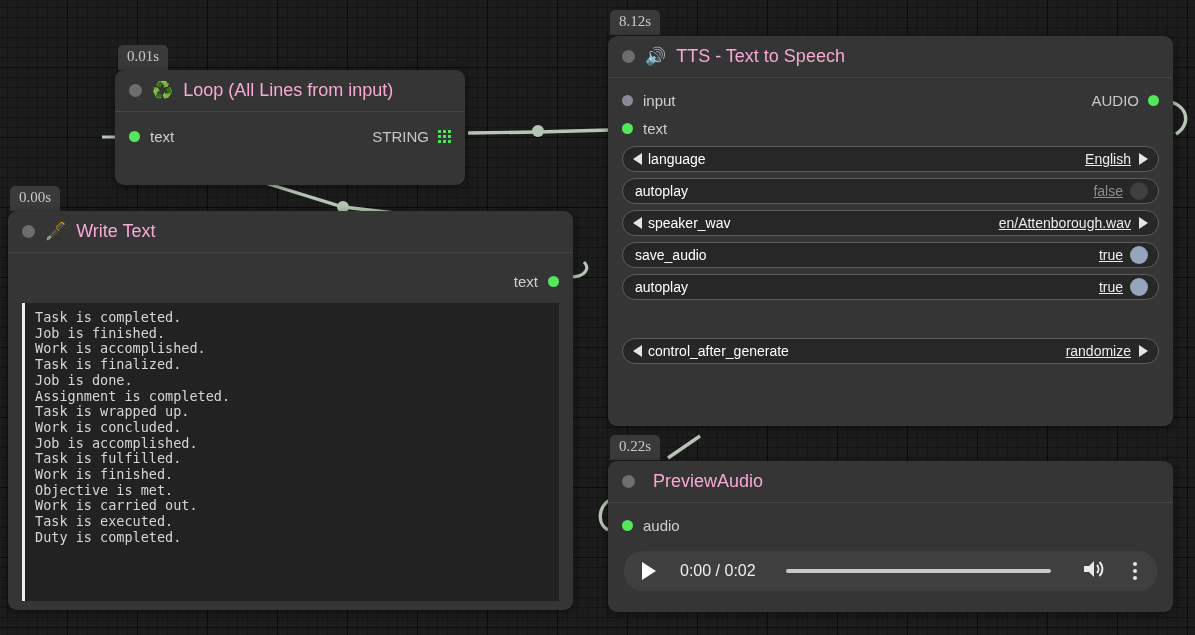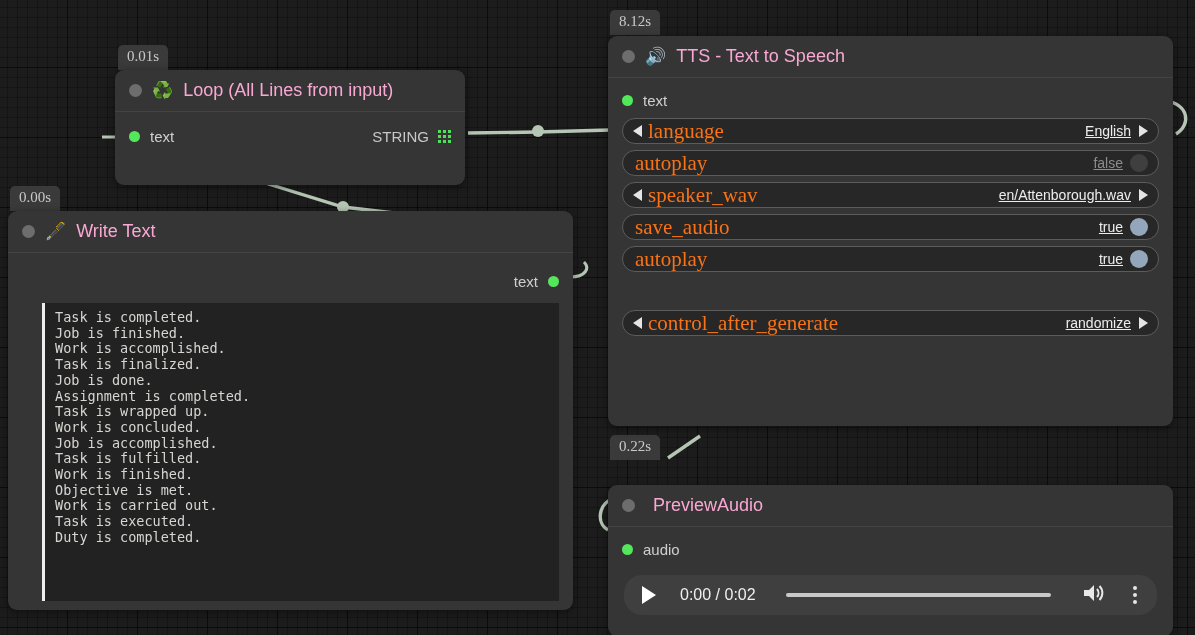--- a/index.html
+++ b/index.html
@@ -155,24 +155,23 @@
   .arrow {
     width: 0; height: 0;
     border-top: 6px solid transparent;
     border-bottom: 6px solid transparent;
     flex: none;
   }
   .arrow.left  { border-right: 9px solid #e4e4e4; }
   .arrow.right { border-left: 9px solid #e4e4e4; }
 
   .w-name {
-    color: #f97316;
-    font-size: 21px;
+    color: #ffffff;
+    font-size: 14px;
     margin-left: 8px;
-    font-family: Liberation Serif, serif;
   }
   .widget.combo .w-name { margin-left: 6px; }
   .widget.toggle .w-name { margin-left: 2px; }
 
   .w-val {
     margin-left: auto;
     color: #ededed;
     font-size: 14px;
     text-decoration: underline;
   }
@@ -192,21 +191,20 @@
   .spacer { height: 26px; }
 
   
   .textarea-wrap { padding: 8px 14px 4px 14px; }
   .textarea {
     background: #222222;
     border-left: 3px solid #eeeeee;
     height: 298px;
     padding: 7px 10px;
     overflow: hidden;
-    margin-left: 20px;
   }
   .textarea pre {
     font-family: "DejaVu Sans Mono", monospace;
     font-size: 13.5px;
     line-height: 15.7px;
     color: #d8d6d2;
     white-space: pre;
   }
 
   
@@ -342,20 +340,28 @@
   <div class="badge" style="left:610px; top:10px;text-align:center;">8.12s</div>
 
   <div class="node" style="left:608px; top:36px; width:565px; height:390px;">
     <div class="node-header">
       <span class="collapse-dot"></span>
       <span class="node-emoji">🔊</span>
       <span class="node-title">TTS - Text to Speech</span>
     </div>
     <div class="node-body" style="padding-top:8px;">
 
+      <div class="slot-row">
+        <span class="slot-dot gray"></span>
+        <span class="slot-label">input</span>
+        <span class="slot-right">
+          <span class="slot-type">AUDIO</span>
+          <span class="slot-dot green"></span>
+        </span>
+      </div>
 
       <div class="slot-row">
         <span class="slot-dot green"></span>
         <span class="slot-label">text</span>
       </div>
 
       <div class="widgets">
 
         <div class="widget combo">
           <span class="arrow left"></span>
@@ -397,21 +403,21 @@
           <span class="w-val">randomize</span>
           <span class="arrow right"></span>
         </div>
 
       </div>
     </div>
   </div>
 
   <div class="badge" style="left:610px; top:435px;">0.22s</div>
 
-  <div class="node" style="left:608px; top:461px; width:565px; height:151px;margin-top:24px;">
+  <div class="node" style="left:608px; top:461px; width:565px; height:151px;">
     <div class="node-header">
       <span class="collapse-dot"></span>
       <span class="node-title" style="margin-left:8px;">PreviewAudio</span>
     </div>
     <div class="node-body" style="padding-top:8px;">
       <div class="slot-row">
         <span class="slot-dot green"></span>
         <span class="slot-label">audio</span>
       </div>
       <div class="audio-wrap">

